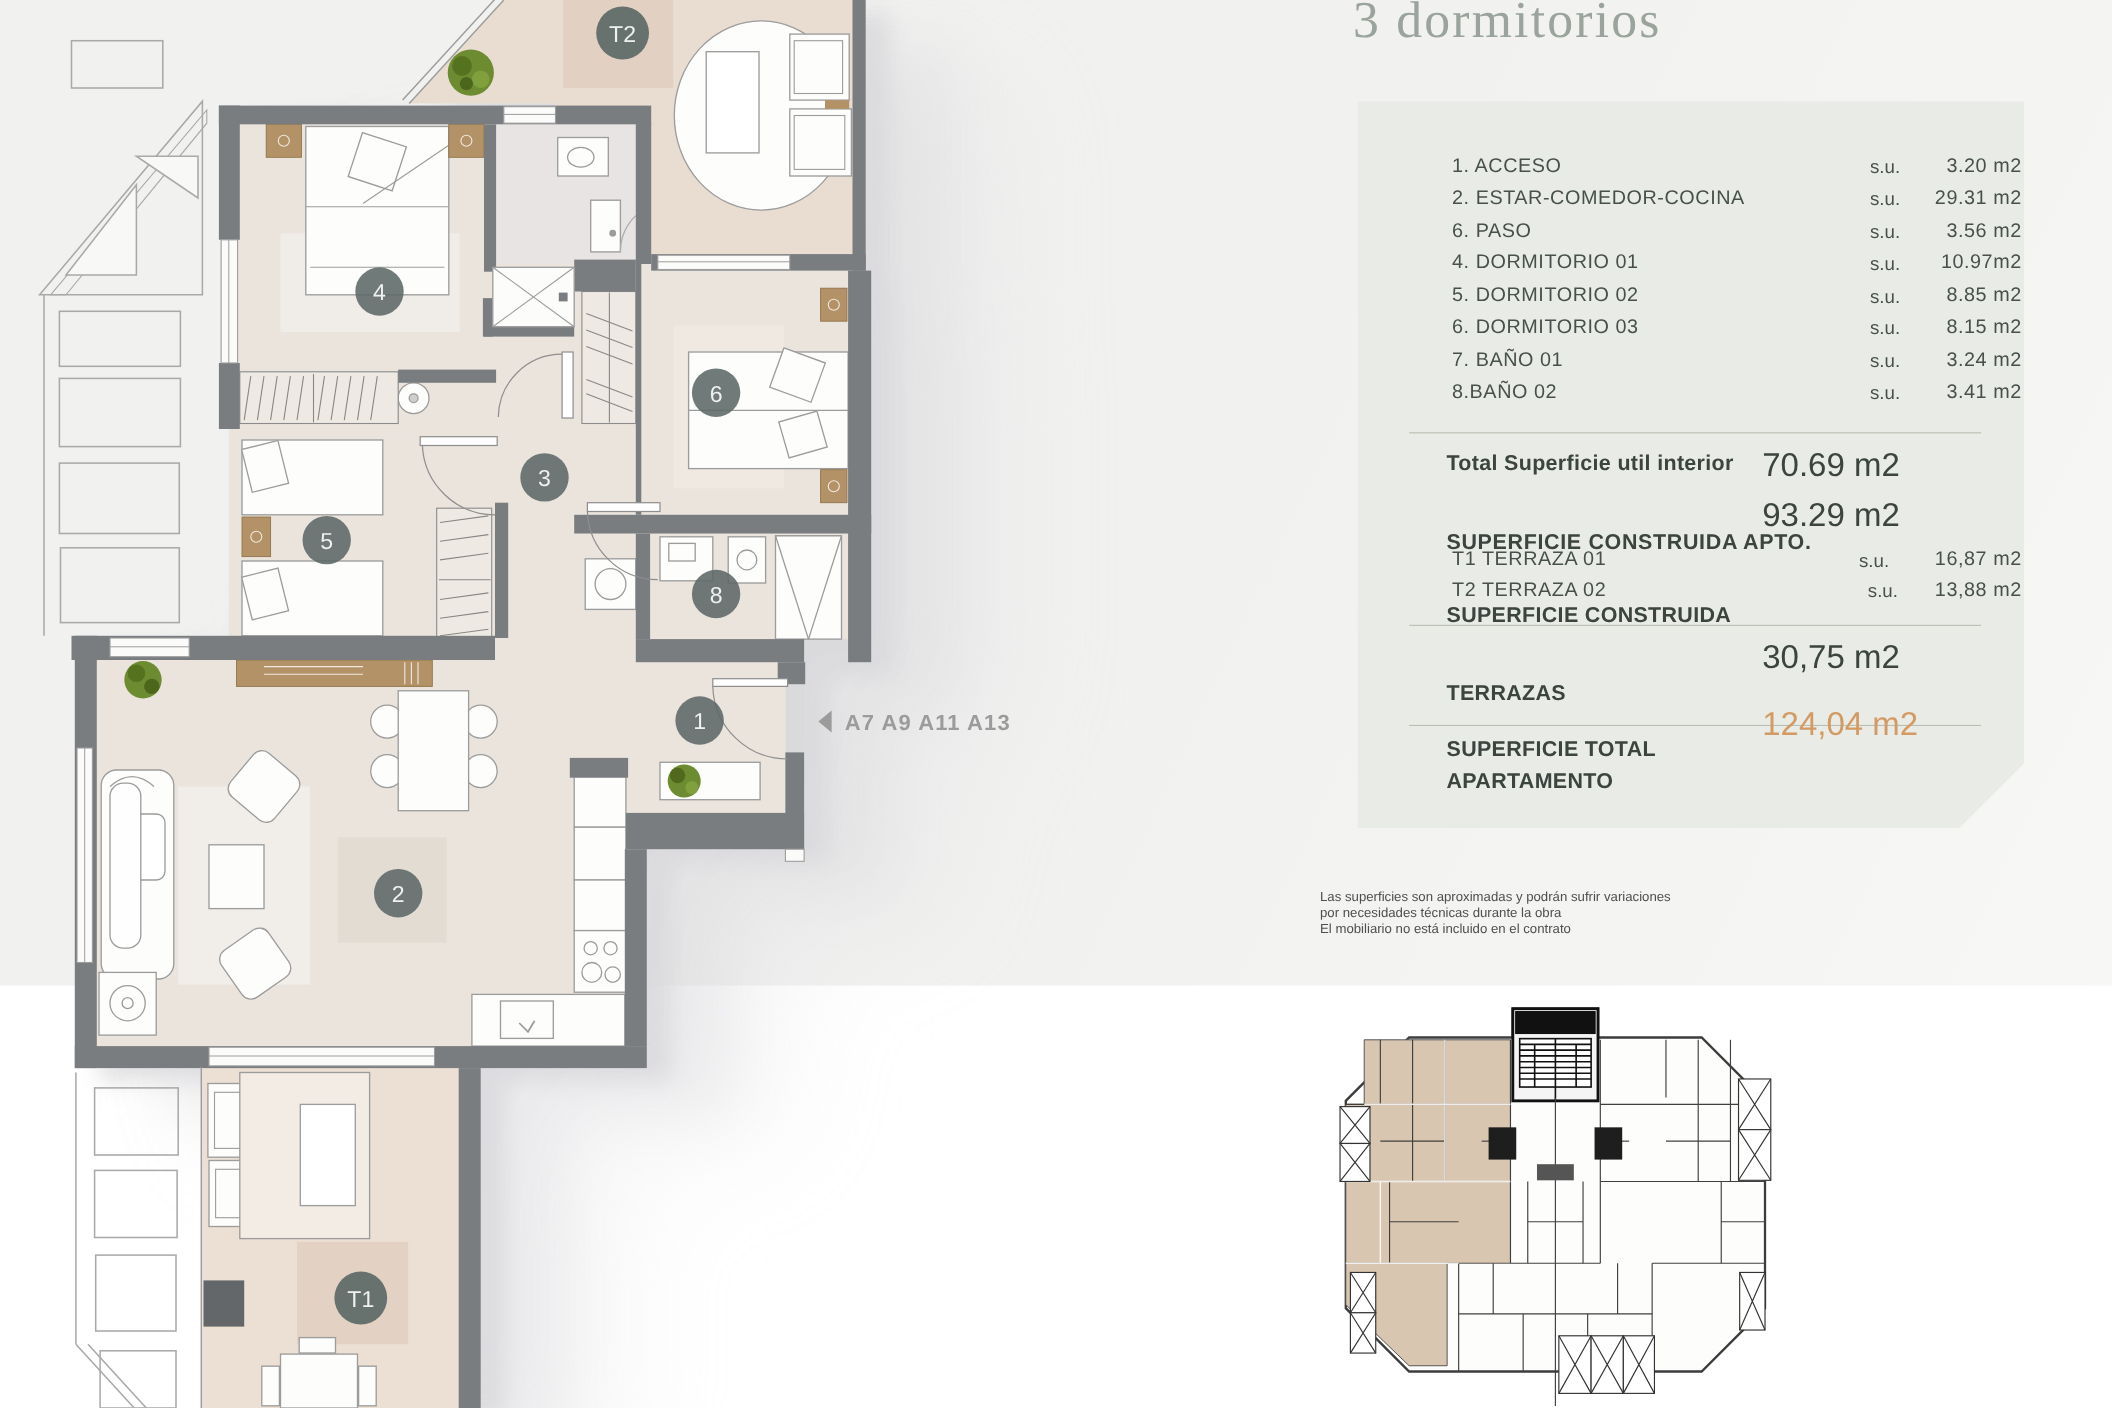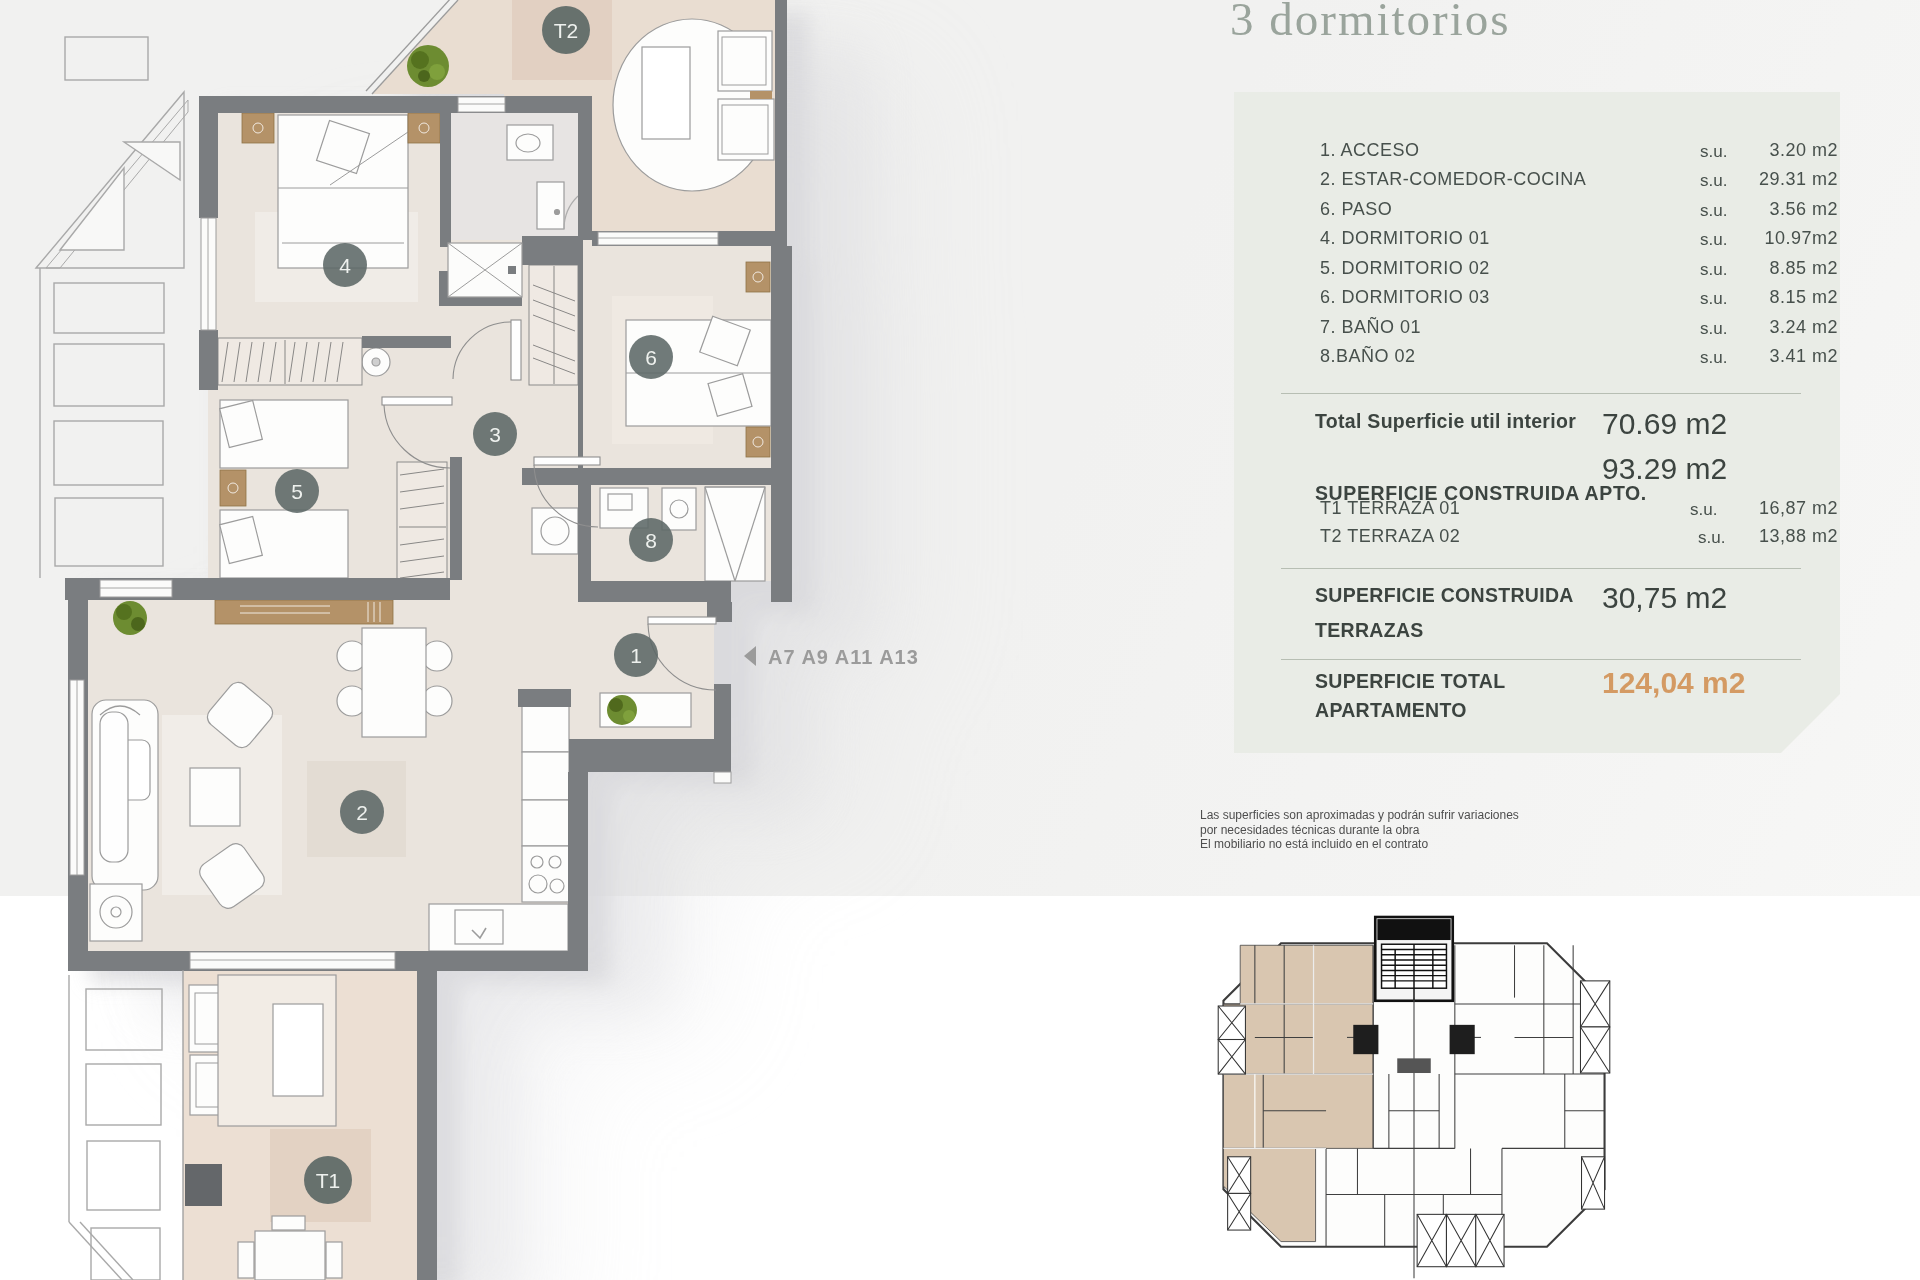--- a/index.html
+++ b/index.html
@@ -581,25 +581,25 @@
     </div>
 
 <div class="row" style="top:526px">
       <span class="nm">T2 TERRAZA 02</span>
       <span class="su" style="left:378px">s.u.</span>
       <span class="vl">13,88 m2</span>
     </div>
 
 <div class="divider" style="top:568px"></div>
 
-<div class="tot" style="top:584px">SUPERFICIE CONSTRUIDA</div>
+<div class="tot" style="top:548px">SUPERFICIE CONSTRUIDA</div>
 <div class="tot" style="top:619px">TERRAZAS</div>
 <div class="totv" style="top:581px">30,75 m2</div>
 
 <div class="divider" style="top:659px"></div>
 
 <div class="tot" style="top:670px">SUPERFICIE TOTAL</div>
 <div class="tot" style="top:699px">APARTAMENTO</div>
-<div class="totv" style="top:666px;color:#d49a63;font-weight:bold">124,04 m2</div>
+<div class="totv" style="top:642px;color:#d49a63;font-weight:normal">124,04 m2</div>
 
 <div class="disc" style="top:808px">Las superficies son aproximadas y podrán sufrir variaciones<br>por necesidades técnicas durante la obra<br>El mobiliario no está incluido en el contrato</div>
 
 </div>
 
 </body></html>

